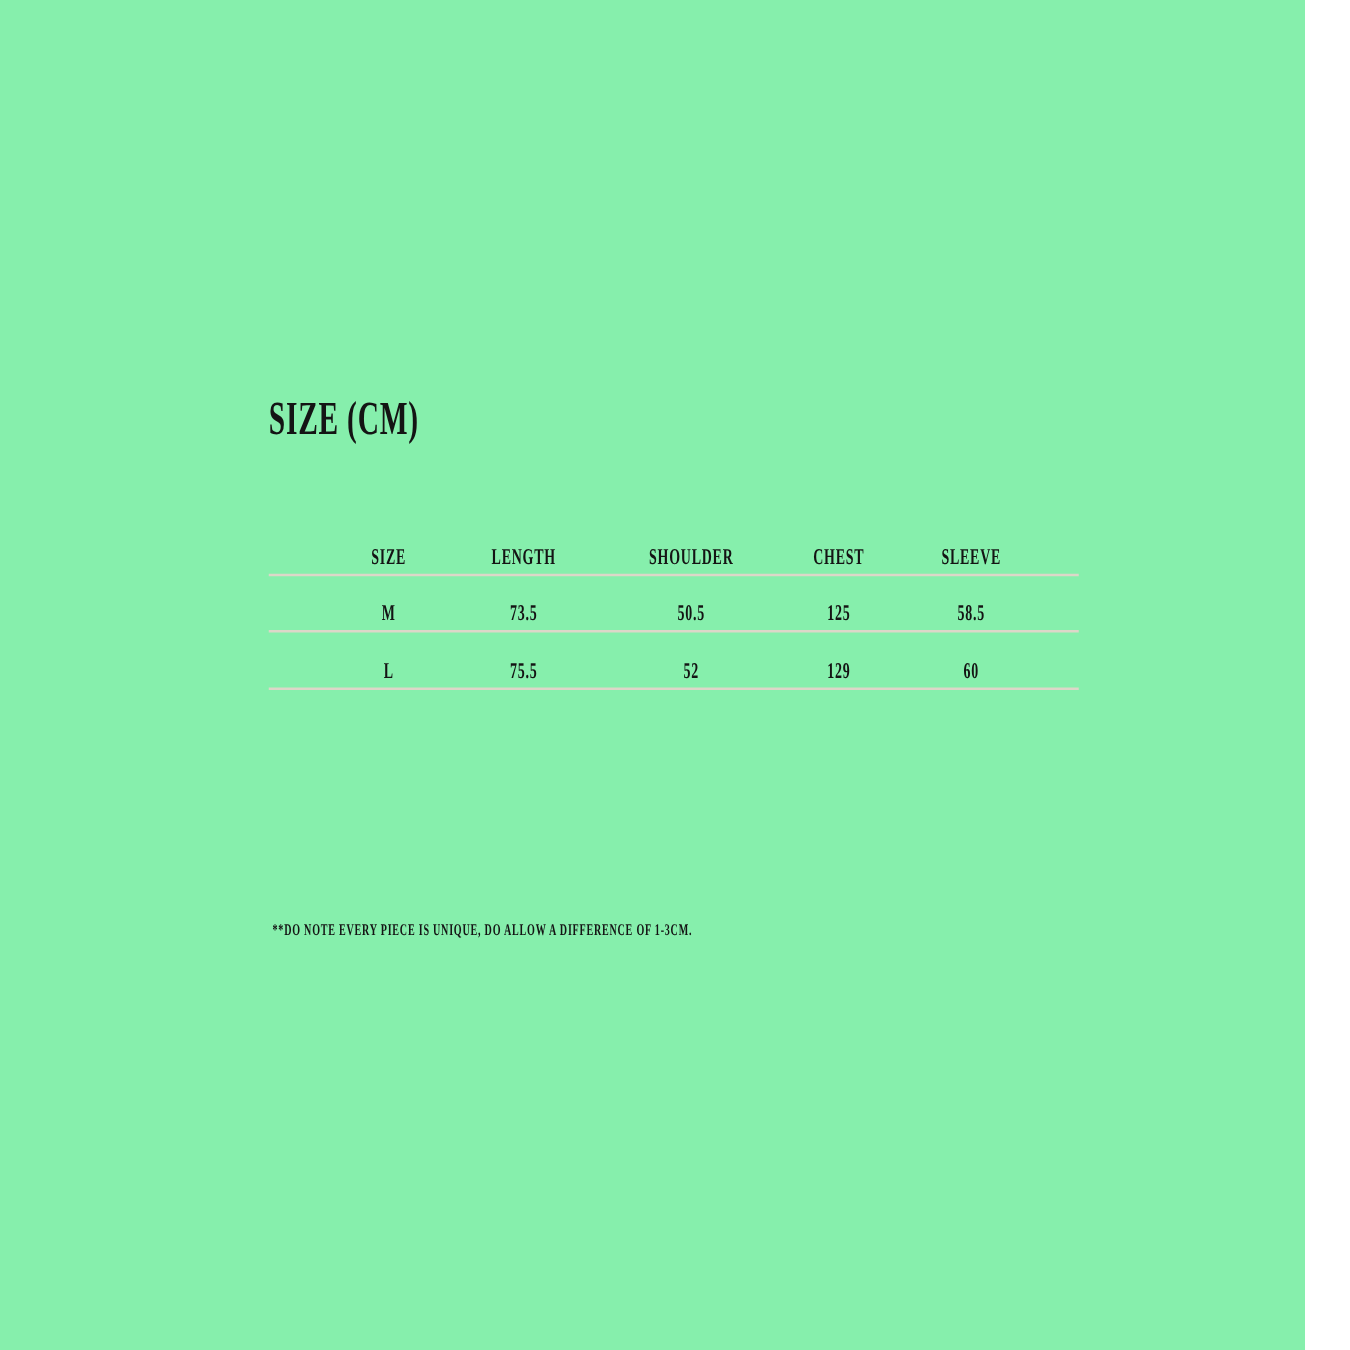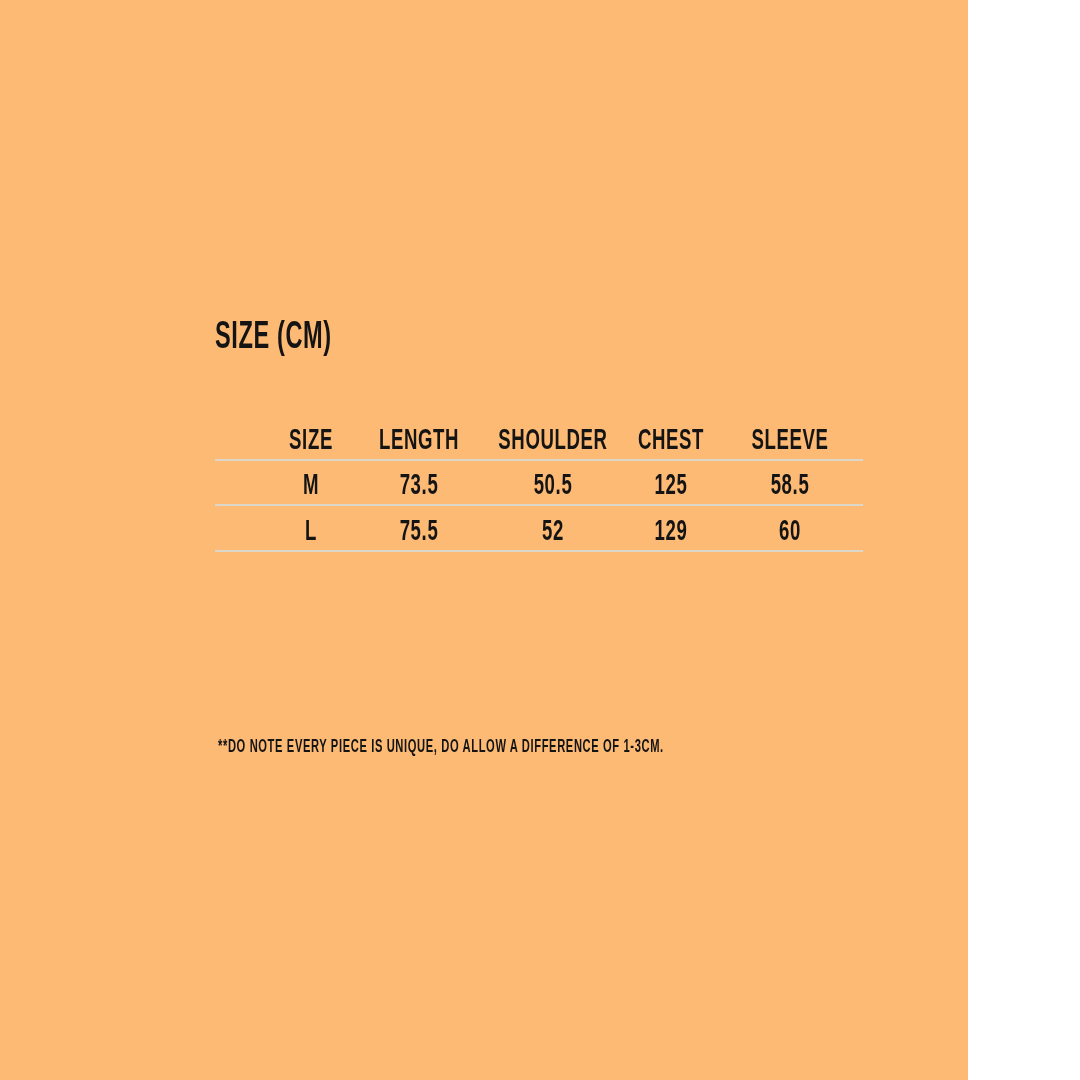--- a/index.html
+++ b/index.html
@@ -1,22 +1,22 @@
 <!DOCTYPE html>
 <html><head>
 <meta charset="utf-8">
 <style>
   html, body { margin: 0; padding: 0; background: #ffffff; }
   .canvas {
     position: relative;
-    width: 968px;
+    width: 1044px;
     height: 1080px;
-    background: #fdba74;
+    background: #86efac;
     overflow: hidden;
-    font-family: Liberation Sans, sans-serif;
+    font-family: Liberation Serif, serif;
     color: #141414;
   }
   
   .cond {
     display: inline-block;
     transform: scaleX(0.62);
     transform-origin: center center;
     letter-spacing: 1px;
     white-space: nowrap;
     font-weight: 700;
@@ -42,37 +42,37 @@
   .trow {
     position: relative;
     height: 45.5px;
     box-sizing: border-box;
     border-bottom: 2px solid #dcd7c8;
   }
   .cell {
     position: absolute;
     bottom: 5px;
     transform: translateX(-50%);
-    font-size: 30px;
+    font-size: 18px;
     line-height: 1;
     white-space: nowrap;
     margin-top: 40px;
   }
   .c0 { left: 96px; }
   .c1 { left: 204px; }
   .c2 { left: 338px; }
   .c3 { left: 456px; }
-  .c4 { left: 575px; }
+  .c4 { left: 562px; }
 
   .footnote {
     position: absolute;
     left: 218px;
     top: 737px;
     margin: 0;
-    font-size: 18px;
+    font-size: 13px;
     line-height: 1;
     font-weight: 700;
   }
 </style>
 </head>
 <body>
 
 <div class="canvas">
 
   <h1 class="title"><span class="cond left">SIZE (CM)</span></h1>

